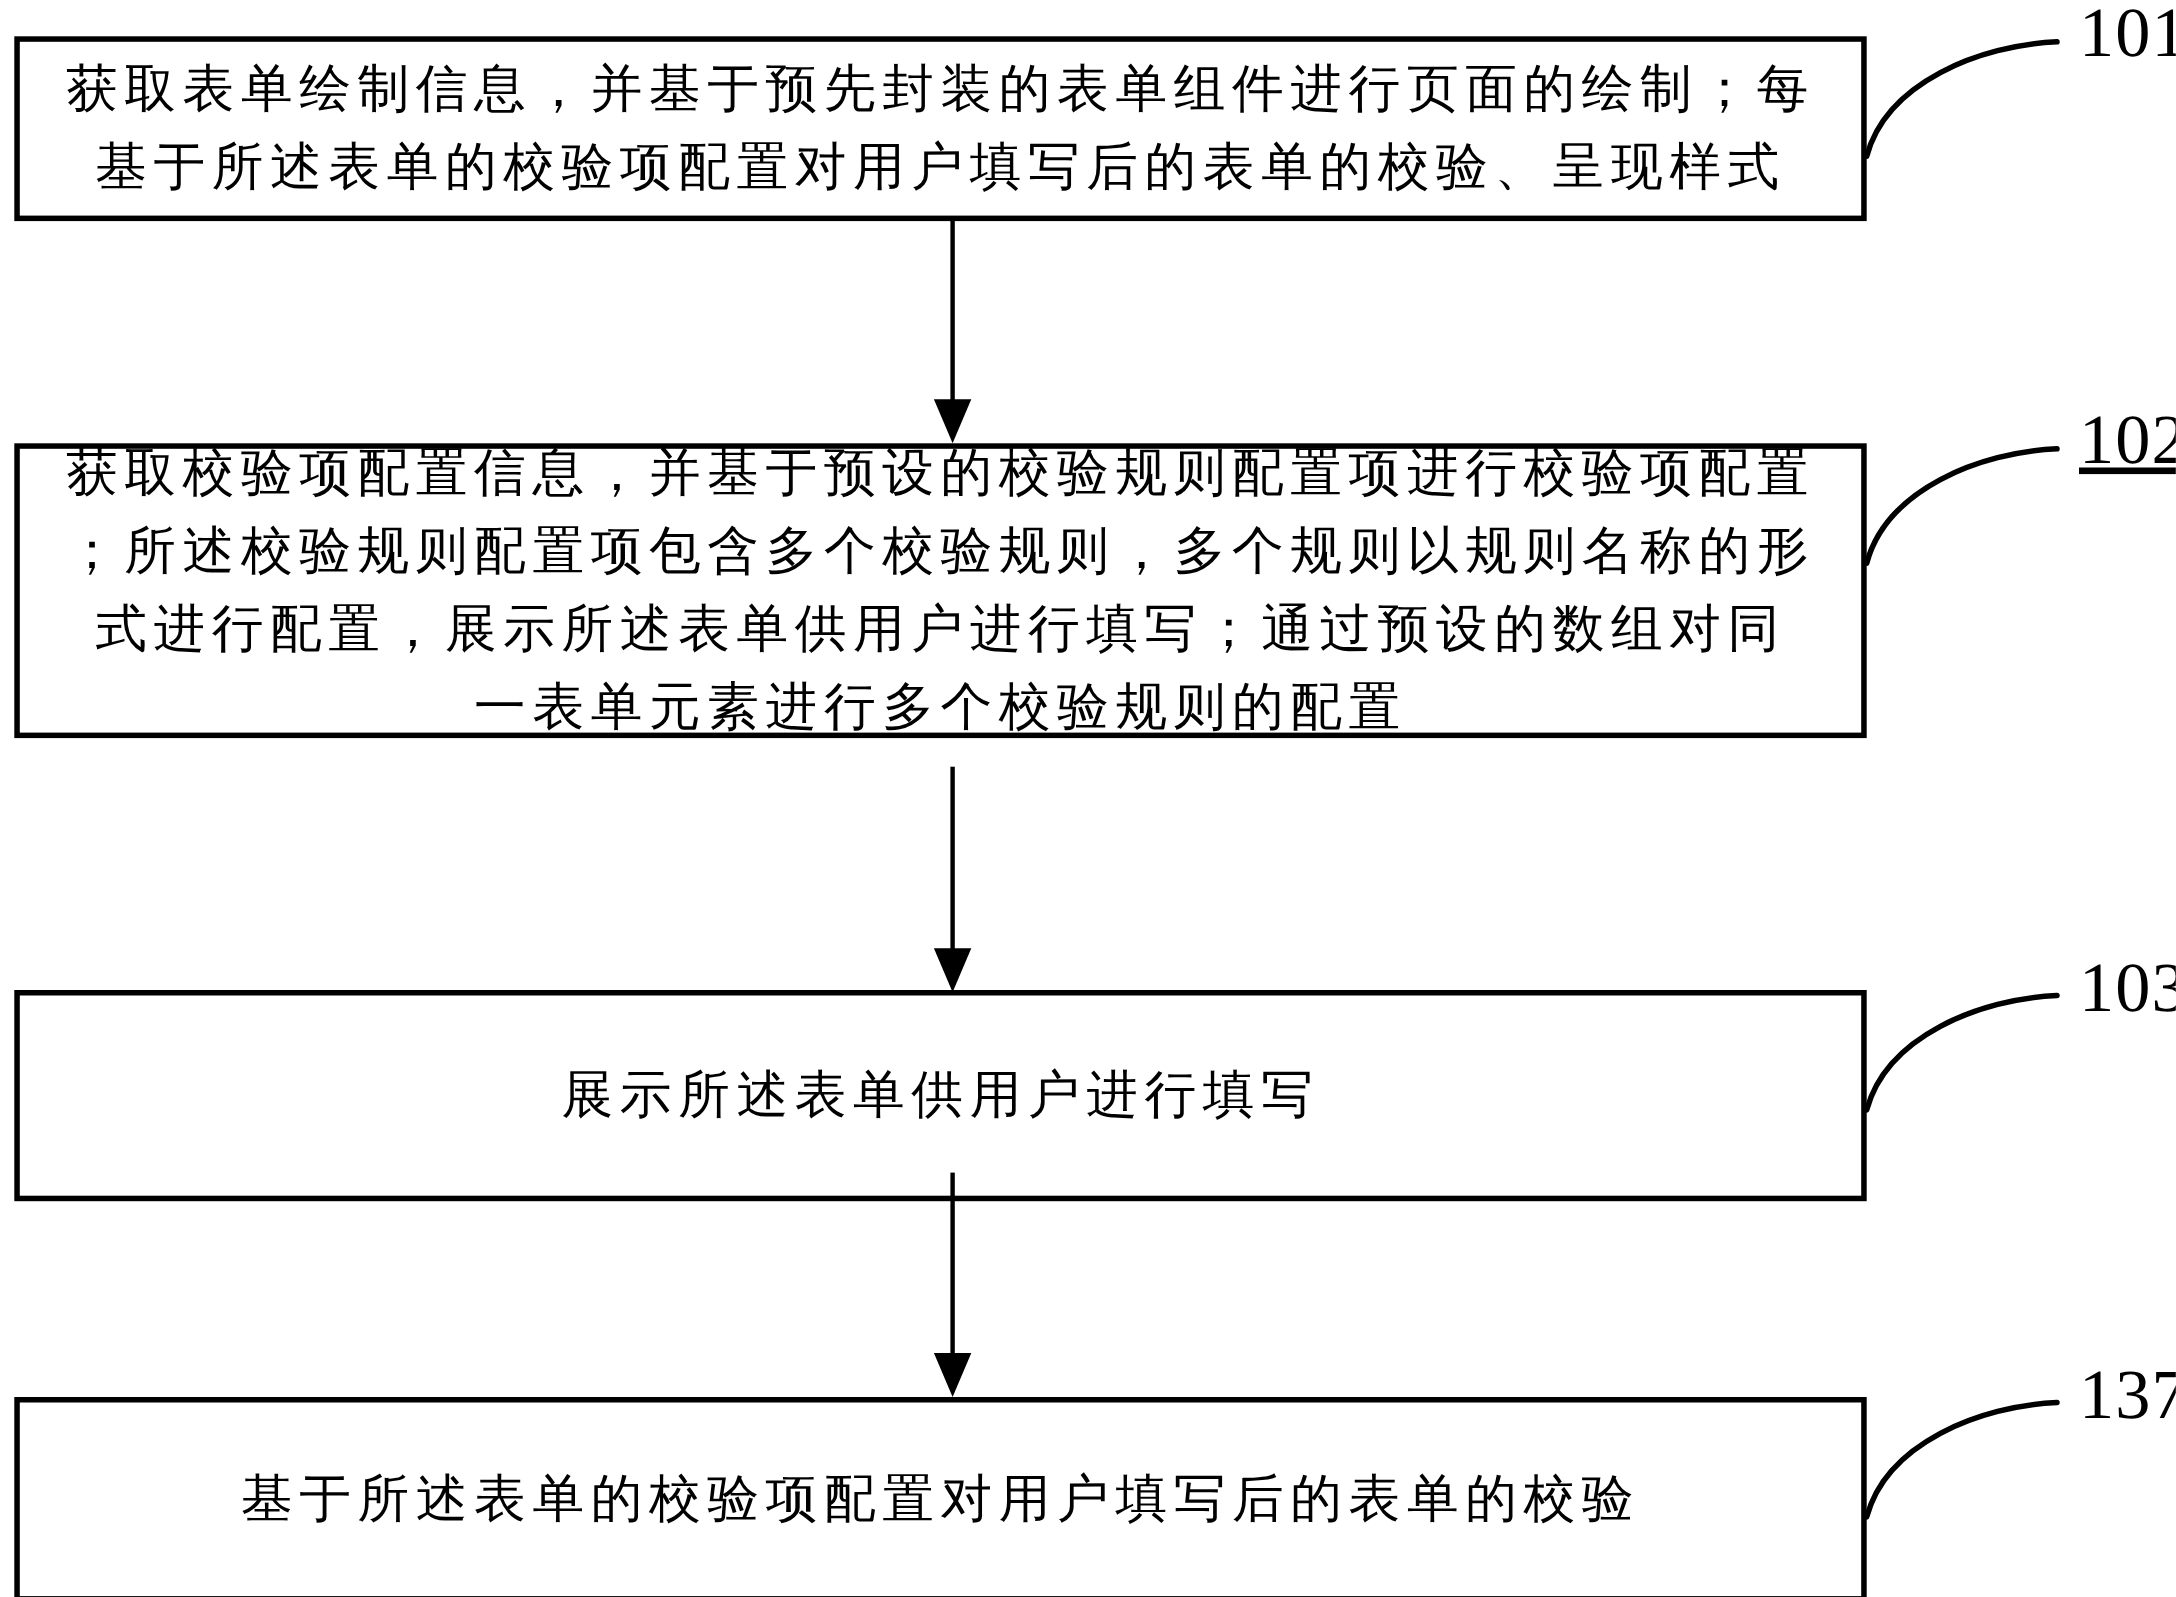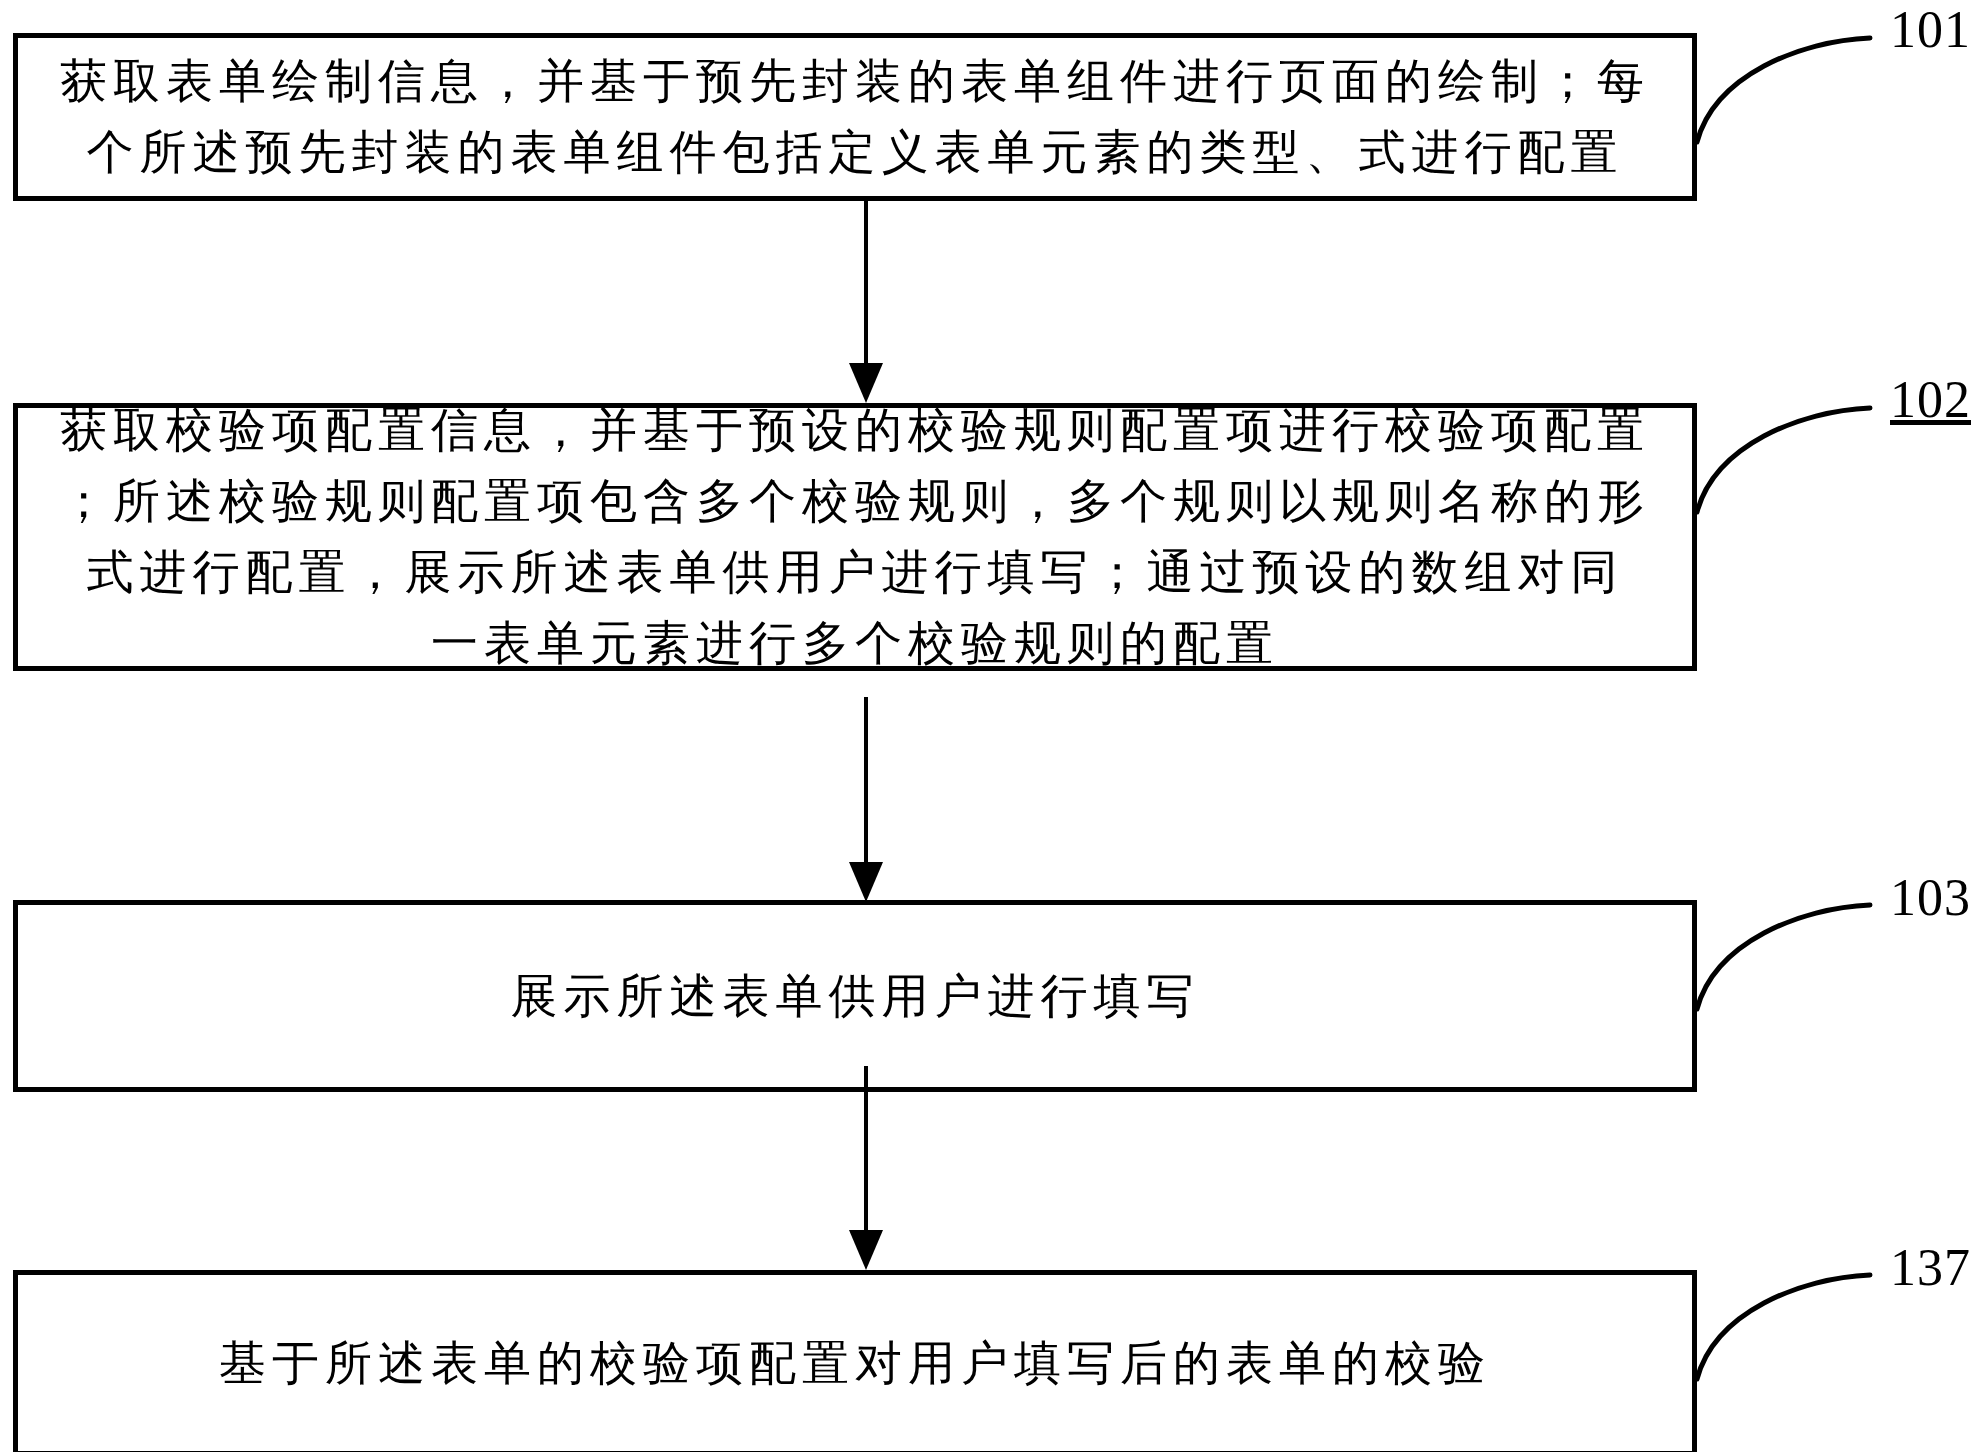--- a/index.html
+++ b/index.html
@@ -58,21 +58,21 @@
   .arrow-line-1 { top: 199px;  height: 168px; }
   .arrow-head-1 { top: 363px; }
   .arrow-line-2 { top: 697px;  height: 168px; }
   .arrow-head-2 { top: 862px; }
   .arrow-line-3 { top: 1066px; height: 168px; }
   .arrow-head-3 { top: 1230px; }
   .ref-label {
     position: absolute;
     left: 1890px;
     width: 88px;
-    font-size: 52px;
+    font-size: 64px;
     line-height: 52px;
     text-align: left;
     letter-spacing: 1px;
   }
   .ref-101 { top: 4px; }
   .ref-102 { top: 374px; text-decoration: underline; }
   .ref-103 { top: 872px; }
   .ref-104 { top: 1242px; }
   .connector-svg {
     position: absolute;
@@ -89,21 +89,21 @@
     stroke-linecap: round;
   }
 </style>
 </head>
 <body>
 
 <div class="canvas">
 
   <div class="step-box box-1">
     <div class="text-line">获取表单绘制信息，并基于预先封装的表单组件进行页面的绘制；每</div>
-    <div class="text-line">个所述预先封装的表单组件包括定义表单元素的类型、式进行配置</div>
+    <div class="text-line">基于所述表单的校验项配置对用户填写后的表单的校验、呈现样式</div>
   </div>
 
   <div class="arrow-line arrow-line-1"></div>
   <div class="arrow-head arrow-head-1"></div>
 
   <div class="step-box box-2">
     <div class="text-line">获取校验项配置信息，并基于预设的校验规则配置项进行校验项配置</div>
     <div class="text-line">；所述校验规则配置项包含多个校验规则，多个规则以规则名称的形</div>
     <div class="text-line">式进行配置，展示所述表单供用户进行填写；通过预设的数组对同</div>
     <div class="text-line">一表单元素进行多个校验规则的配置</div>

